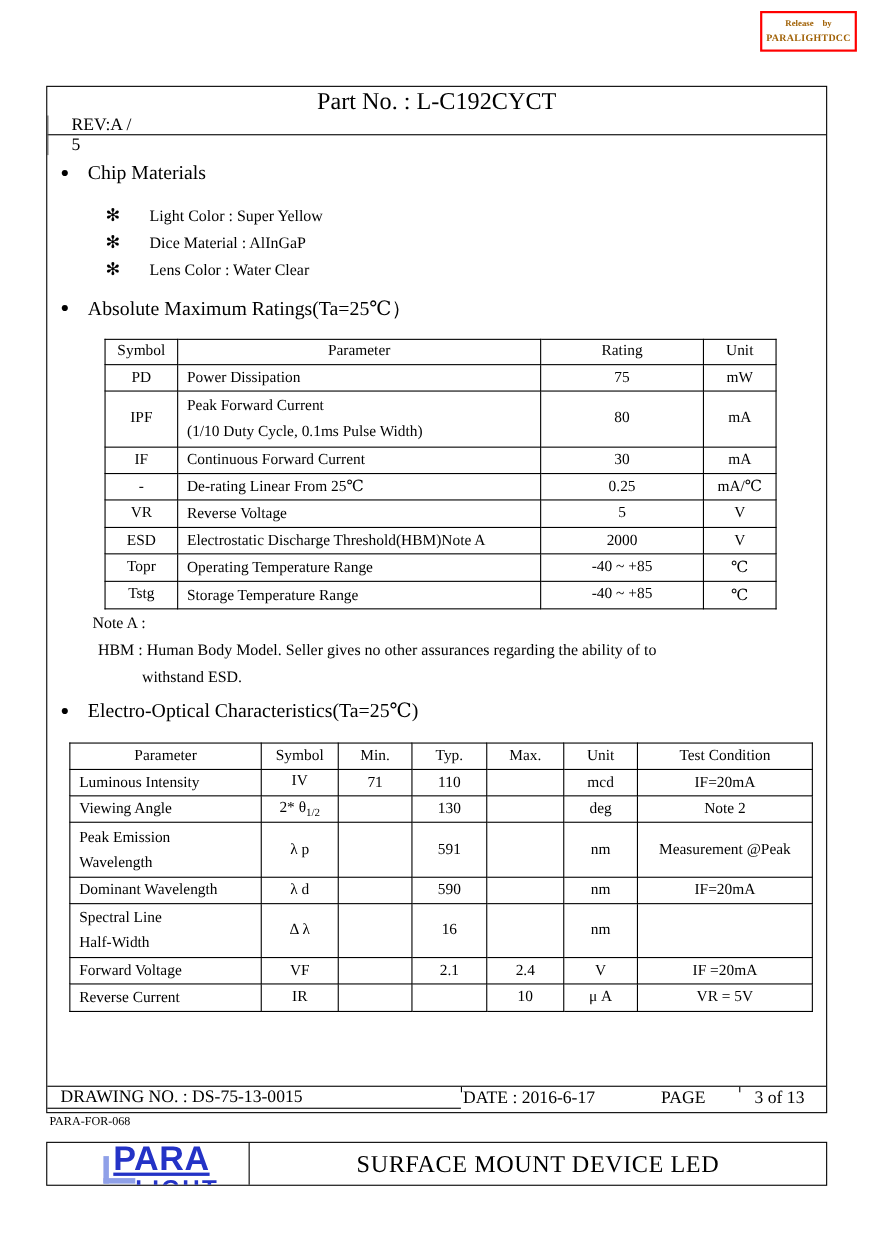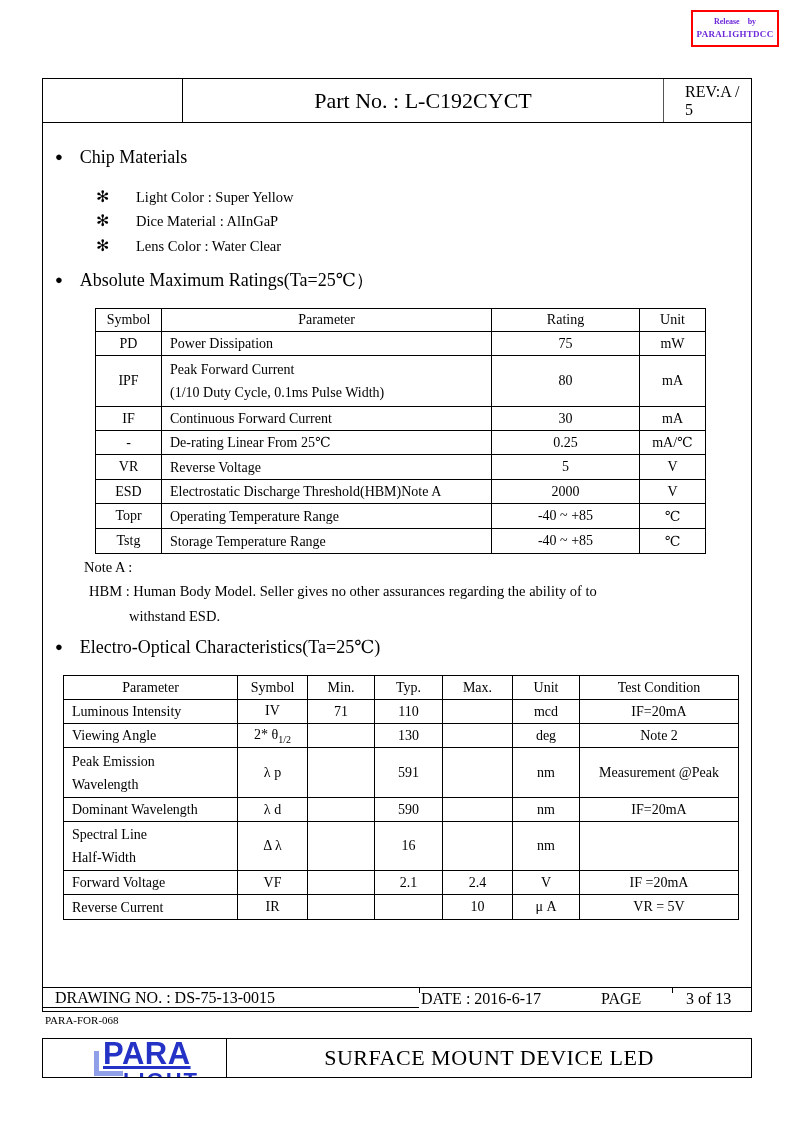--- a/index.html
+++ b/index.html
@@ -1,29 +1,29 @@
 <!DOCTYPE html>
 <html><head>
 <meta charset="utf-8">
 <style>
   html,body{margin:0;padding:0;background:#fff;}
   .page{position:relative;width:793px;height:1123px;background:#ffffff;overflow:hidden;
         font-family:"Liberation Serif","DejaVu Serif",serif;color:#000;}
 
   
   .release-box{position:absolute;left:691px;top:10px;width:88px;height:37px;
-    border:2px solid #f00;color:#6d28d9;text-align:center;box-sizing:border-box;font-weight:bold;}
+    border:2px solid #f00;color:#a16207;text-align:center;box-sizing:border-box;font-weight:bold;}
   .release-l1{font-size:8px;margin-top:5px;word-spacing:6px;}
   .release-l2{font-size:9px;margin-top:3px;letter-spacing:0.3px;}
 
   
   .main-box{position:absolute;left:42px;top:78px;width:710px;height:934px;
     border:1.6px solid #000;box-sizing:border-box;}
 
-  .hdr-row{height:43px;border-bottom:1.6px solid #000;display:flex;}
+  .hdr-row{height:43px;border-bottom:1.6px solid #000;display:flex;flex-direction:column;}
   .hdr-left{width:139px;border-right:1.3px solid #000;}
   .hdr-center{flex:1;display:flex;align-items:center;justify-content:center;font-size:22px;}
   .hdr-rev{width:88px;display:flex;align-items:center;font-size:16px;border-left:1px solid #555;padding-left:21px;box-sizing:border-box;}
 
   .sec{position:absolute;left:12px;font-size:18px;white-space:nowrap;}
   .sec .bullet{font-size:13px;margin-right:17px;vertical-align:2px;}
   .sec-chip{top:68px;}
   .sec-amr{top:189px;}
   .sec-eo{top:557px;}
 

